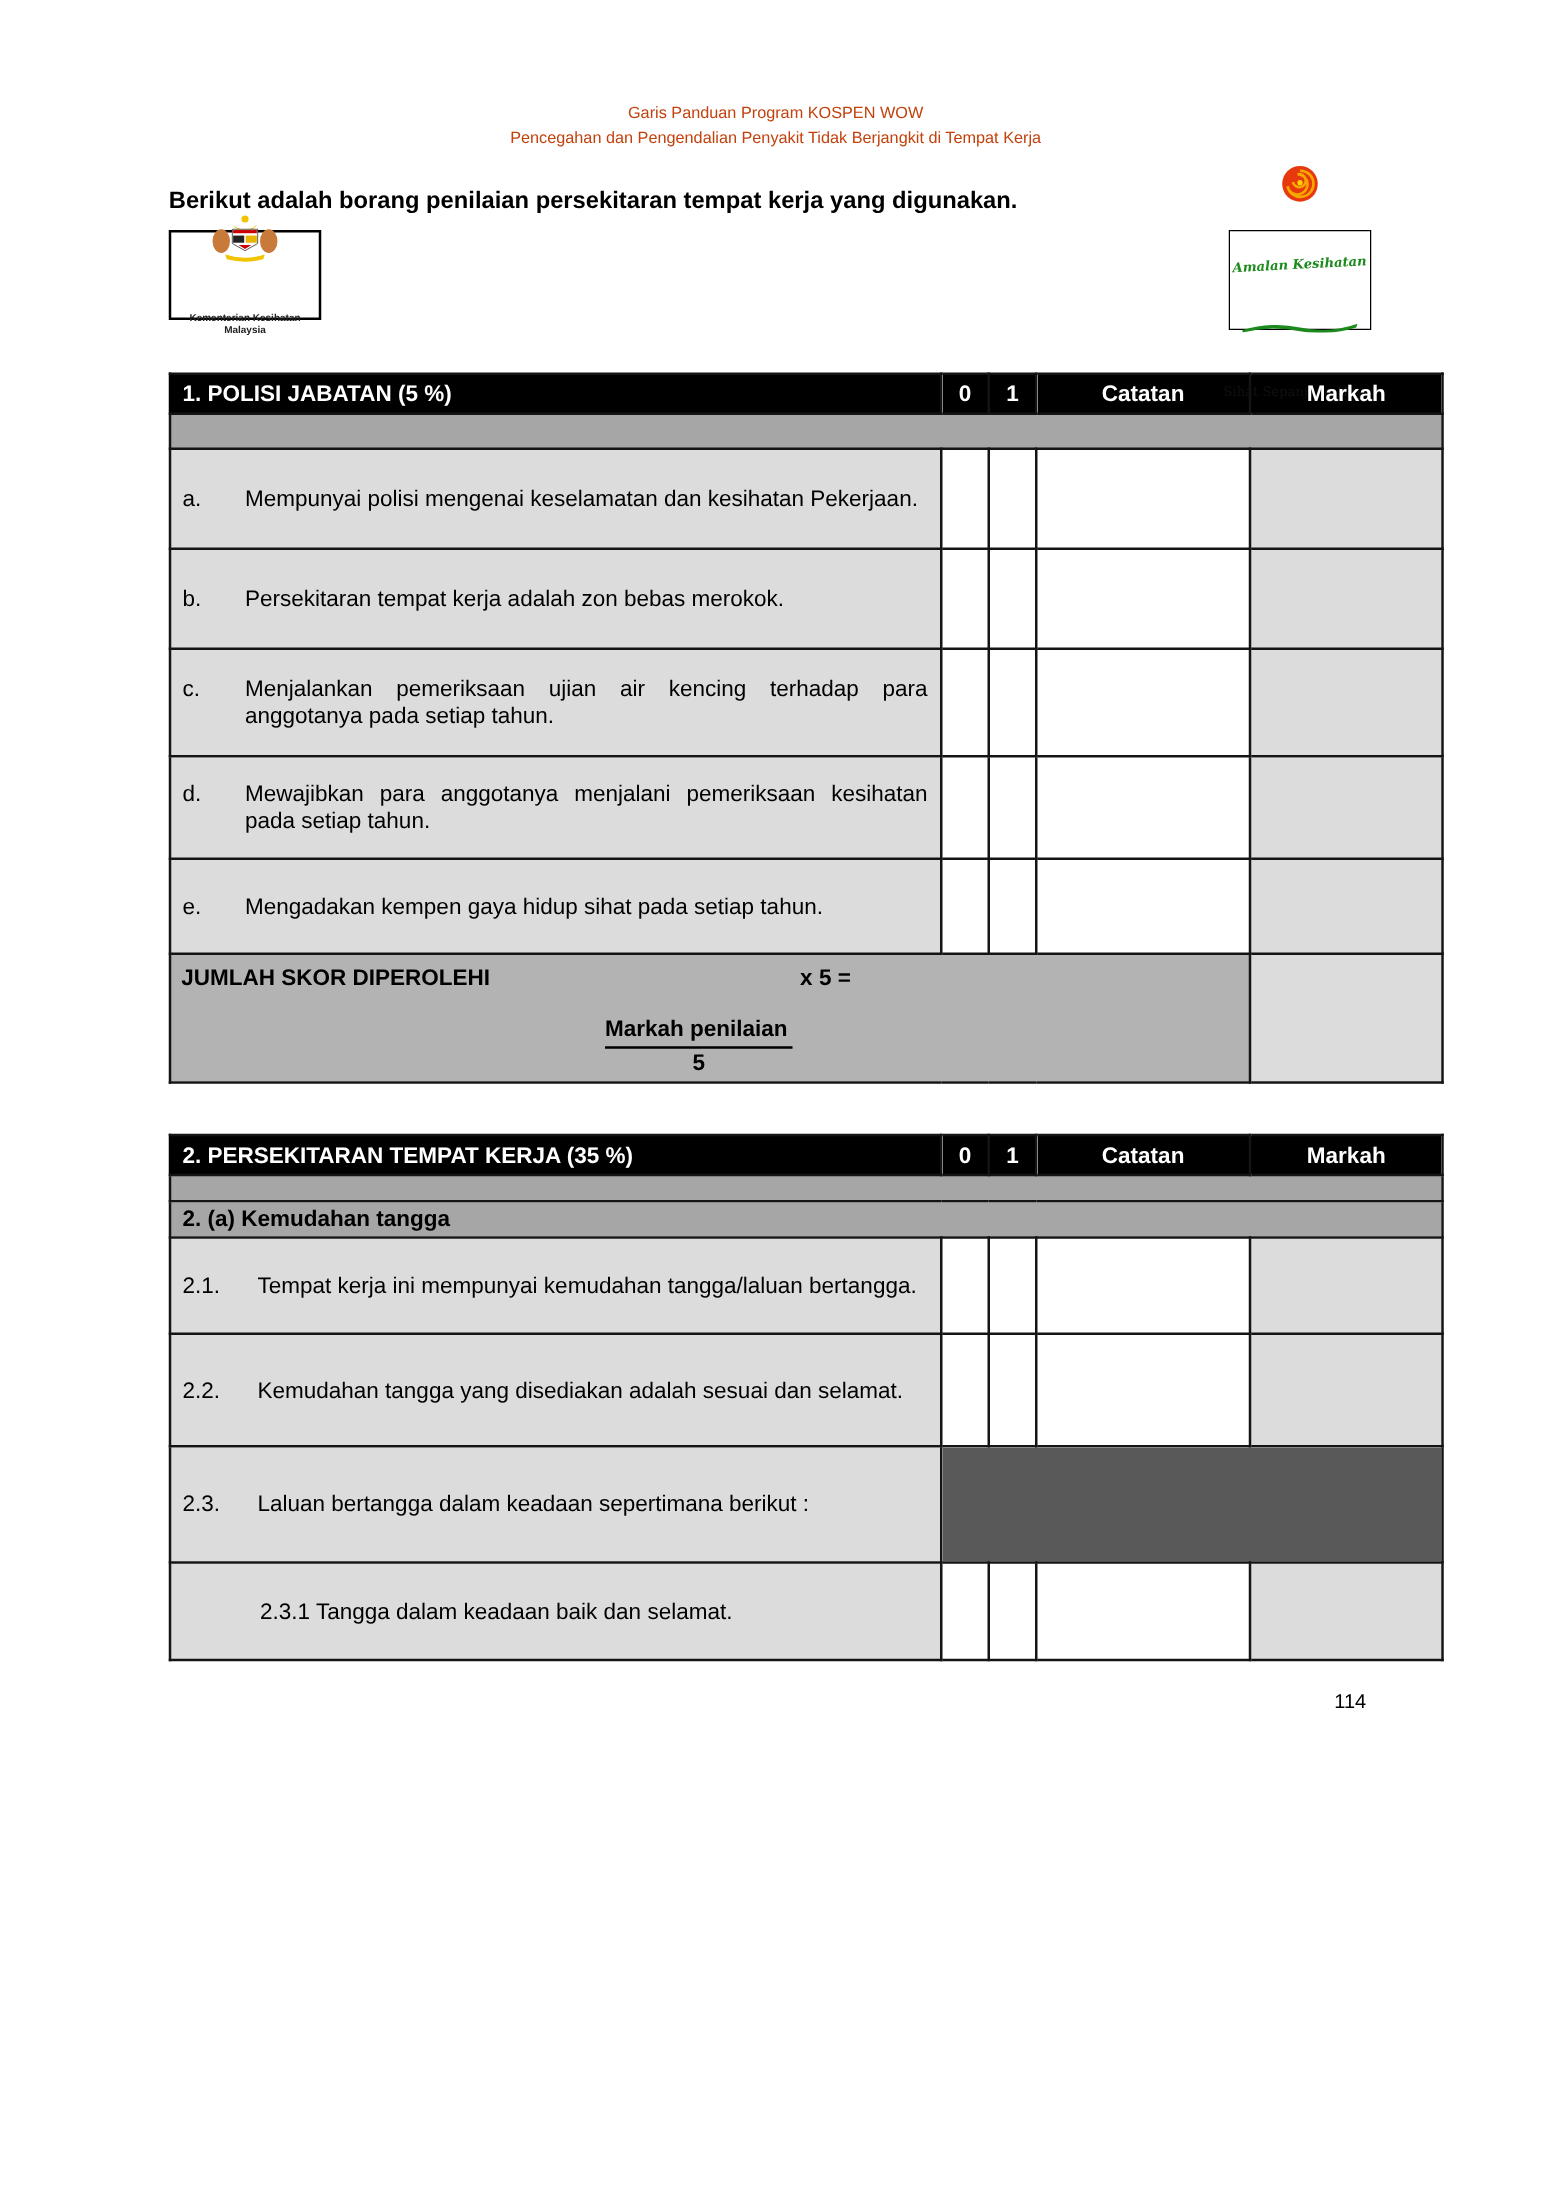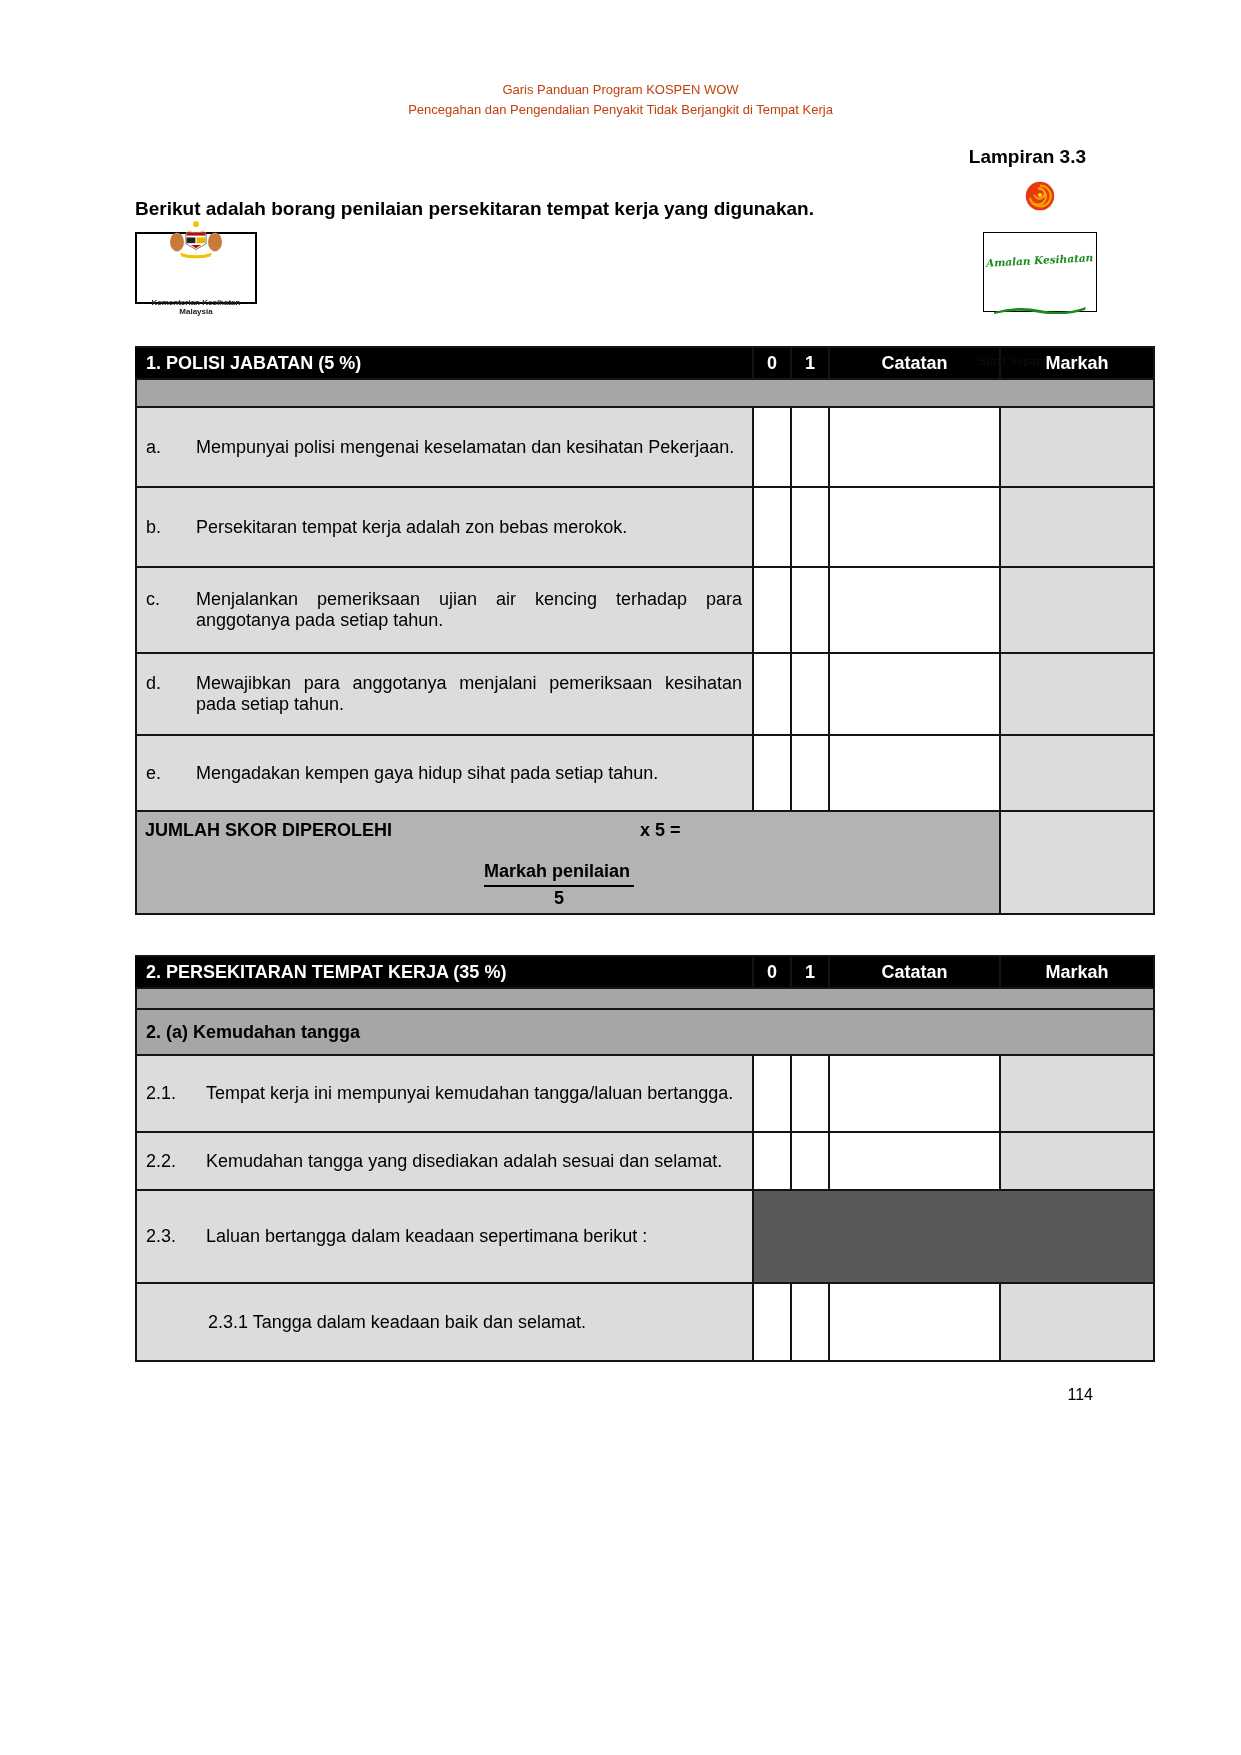--- a/index.html
+++ b/index.html
@@ -64,21 +64,20 @@
 </head>
 <body>
 
 <div class="page">
 
   <div class="doc-header">
     <div>Garis Panduan Program KOSPEN WOW</div>
     <div>Pencegahan dan Pengendalian Penyakit Tidak Berjangkit di Tempat Kerja</div>
   </div>
 
-  <div class="attachment">Lampiran 3.3</div>
 
   <div class="content">
     <div class="intro">Berikut adalah borang penilaian persekitaran tempat kerja yang digunakan.</div>
 
     <div class="logo-row">
       <div class="logo-box logo-left">
         <span>
           <svg width="64" height="38" viewBox="0 0 100 60">
             <path d="M35 10 a15 8 0 1 0 30 0 a15 10 0 0 1 -30 0" fill="#f2c400"></path>
             <circle cx="50" cy="5" r="4.5" fill="#f2c400"></circle>
@@ -229,37 +228,37 @@
           <tr style="height:32px">
         <td class="thead title">2. PERSEKITARAN TEMPAT KERJA (35 %)</td>
         <td class="thead">0</td>
         <td class="thead">1</td>
         <td class="thead">Catatan</td>
         <td class="thead">Markah</td>
       </tr>
       <tr style="height:21px">
             <td class="spacer" colspan="5"></td>
           </tr>
-      <tr style="height:46px">
+      <tr style="height:29px">
         <td class="subhead" colspan="5">2. (a) Kemudahan tangga</td>
       </tr>
 
       <tr style="height:77px">
         <td class="crit">
           <div class="item">
                 <span class="lbl wide">2.1.</span>
                 <span class="txt">Tempat kerja ini mempunyai kemudahan tangga/laluan bertangga.</span>
               </div>
         </td>
         <td class="score"></td>
         <td class="score"></td>
         <td class="note"></td>
         <td class="mark"></td>
       </tr>
-      <tr style="height:58px">
+      <tr style="height:90px">
         <td class="crit">
           <div class="item">
                 <span class="lbl wide">2.2.</span>
                 <span class="txt">Kemudahan tangga yang disediakan adalah sesuai dan selamat.</span>
               </div>
         </td>
         <td class="score"></td>
         <td class="score"></td>
         <td class="note"></td>
         <td class="mark"></td>

